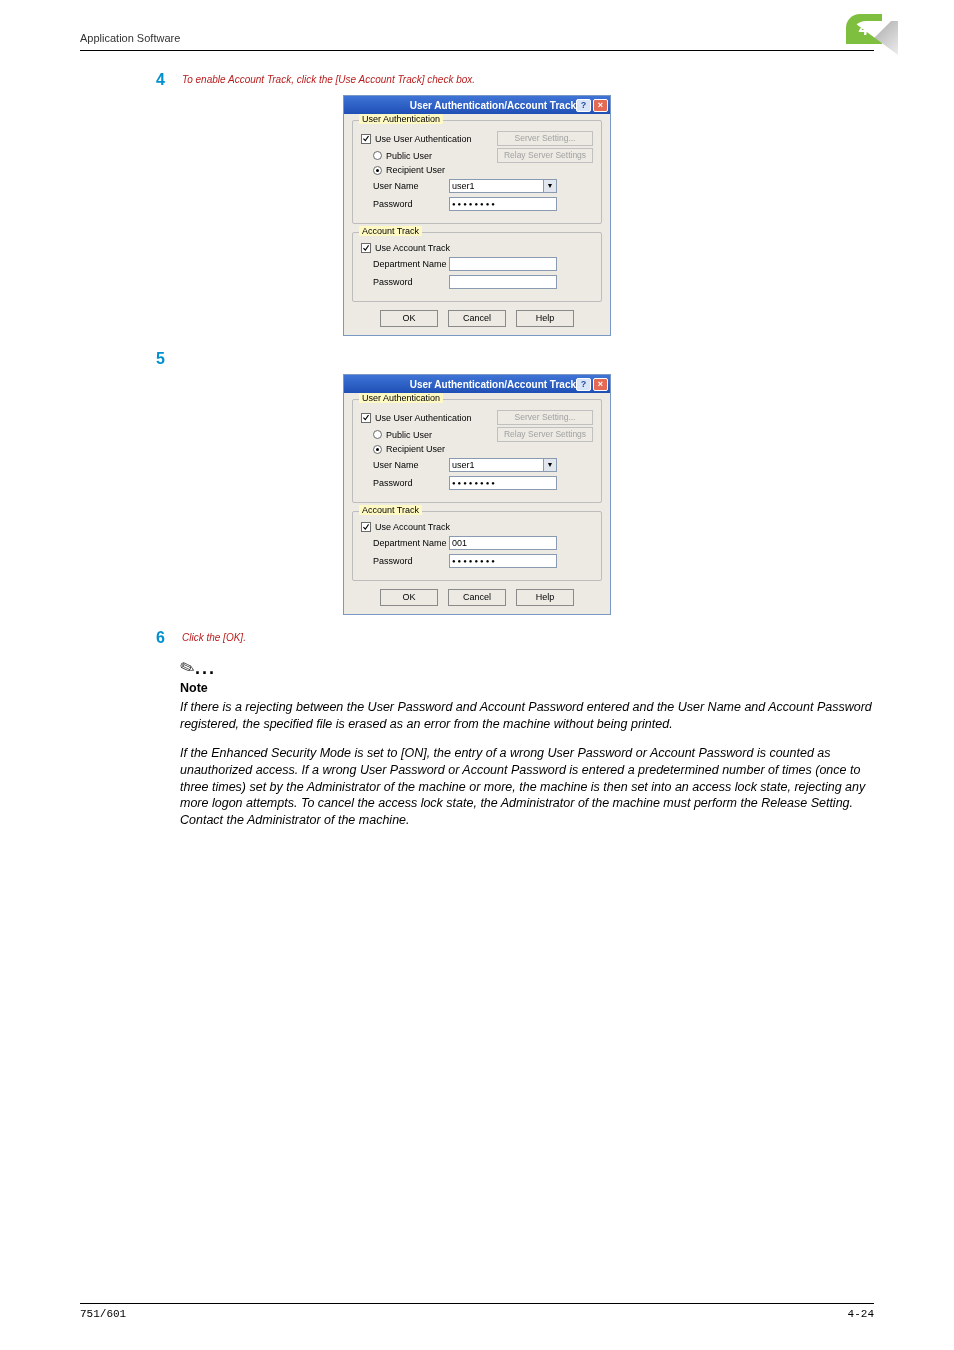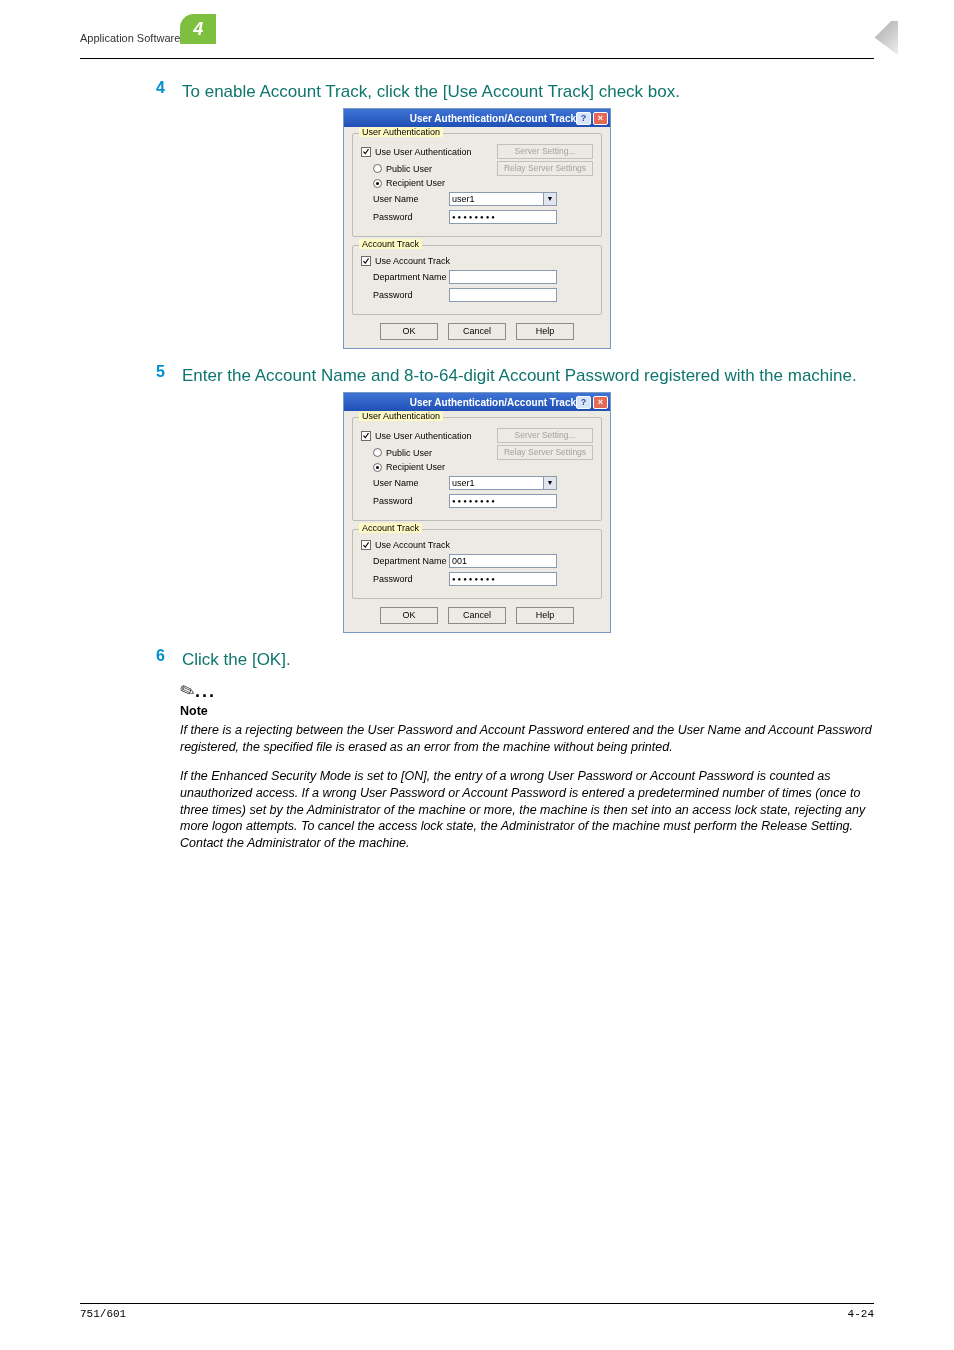--- a/index.html
+++ b/index.html
@@ -1,25 +1,25 @@
 <!DOCTYPE html>
 <html><head>
 <meta charset="utf-8">
 <style>
   * { box-sizing: border-box; margin: 0; padding: 0; }
   html, body { width: 954px; height: 1350px; background: #fff; font-family: Arial, Helvetica, sans-serif; }
   .page { position: relative; width: 954px; height: 1350px; padding: 24px 80px 32px 80px; }
-  .header-bar { border-bottom: 1px solid #000; padding-bottom: 14px; margin-bottom: 20px; display: flex; align-items: flex-end; }
+  .header-bar { border-bottom: 1px solid #000; padding-bottom: 6px; margin-bottom: 20px; display: flex; justify-content: space-between; align-items: flex-end; }
   .header-title { font-size: 11px; color: #333; }
   .sec-badge { width: 36px; height: 30px; background: #7fbf3f; color: #fff; font-size: 18px; font-weight: bold; font-style: italic; text-align: center; line-height: 30px; border-top-left-radius: 14px; margin-top: -10px; margin-right: -8px; }
   .curl { position: absolute; top: 21px; right: 56px; width: 46px; height: 34px; background: linear-gradient(135deg, #fff 0 48%, #bfbfbf 50%, #ededed 100%); clip-path: polygon(100% 0, 100% 100%, 0 0); border-top-left-radius: 14px; }
 
   .step { display: flex; align-items: flex-start; margin: 8px 0 6px 76px; }
   .step-num { color: #0090d0; font-weight: bold; font-size: 16px; width: 26px; flex: 0 0 26px; }
-  .step-text { font-size: 17px; color: #0f766e; padding-top: 3px; }
+  .step-text { font-size: 10px; color: #b91c1c; padding-top: 3px; font-style: italic; }
 
   
   .dlg-wrap { display: flex; justify-content: center; margin: 6px 0 14px; }
   .dlg { width: 268px; border: 1px solid #7a98c4; background: #eceae3; font-size: 9px; color: #000; }
   .titlebar { height: 18px; background: linear-gradient(#3f74d6,#1f4fb5); color: #fff; display: flex; align-items: center; justify-content: flex-end; padding: 0 2px 0 6px; font-size: 10px; font-weight: bold; }
   .titlebar .btns { display: flex; gap: 2px; }
   .tb-btn { width: 15px; height: 13px; background: #d8e4f8; border: 1px solid #fff; border-radius: 2px; font-size: 9px; line-height: 11px; text-align: center; color: #2a4e9c; font-weight: bold; }
   .tb-close { background: #e46a54; color: #fff; }
   .dlg-body { padding: 6px 8px 8px; }
   .gb { border: 1px solid #bdbdbd; border-radius: 2px; padding: 8px 8px 10px; margin-bottom: 8px; position: relative; }
@@ -128,21 +128,20 @@
         <span class="btn">OK</span>
         <span class="btn">Cancel</span>
         <span class="btn">Help</span>
       </div>
     </div>
   </div>
 </div>
 
 <div class="step">
   <div class="step-num">5</div>
-  <div class="step-text">Enter the Account Name and 8-to-64-digit Account Password registered with the machine.</div>
 </div>
 
 <div class="dlg-wrap">
   <div class="dlg">
     <div class="titlebar">
       <span>User Authentication/Account Track</span>
       <span class="btns">
         <span class="tb-btn">?</span>
         <span class="tb-btn tb-close">×</span>
       </span>

